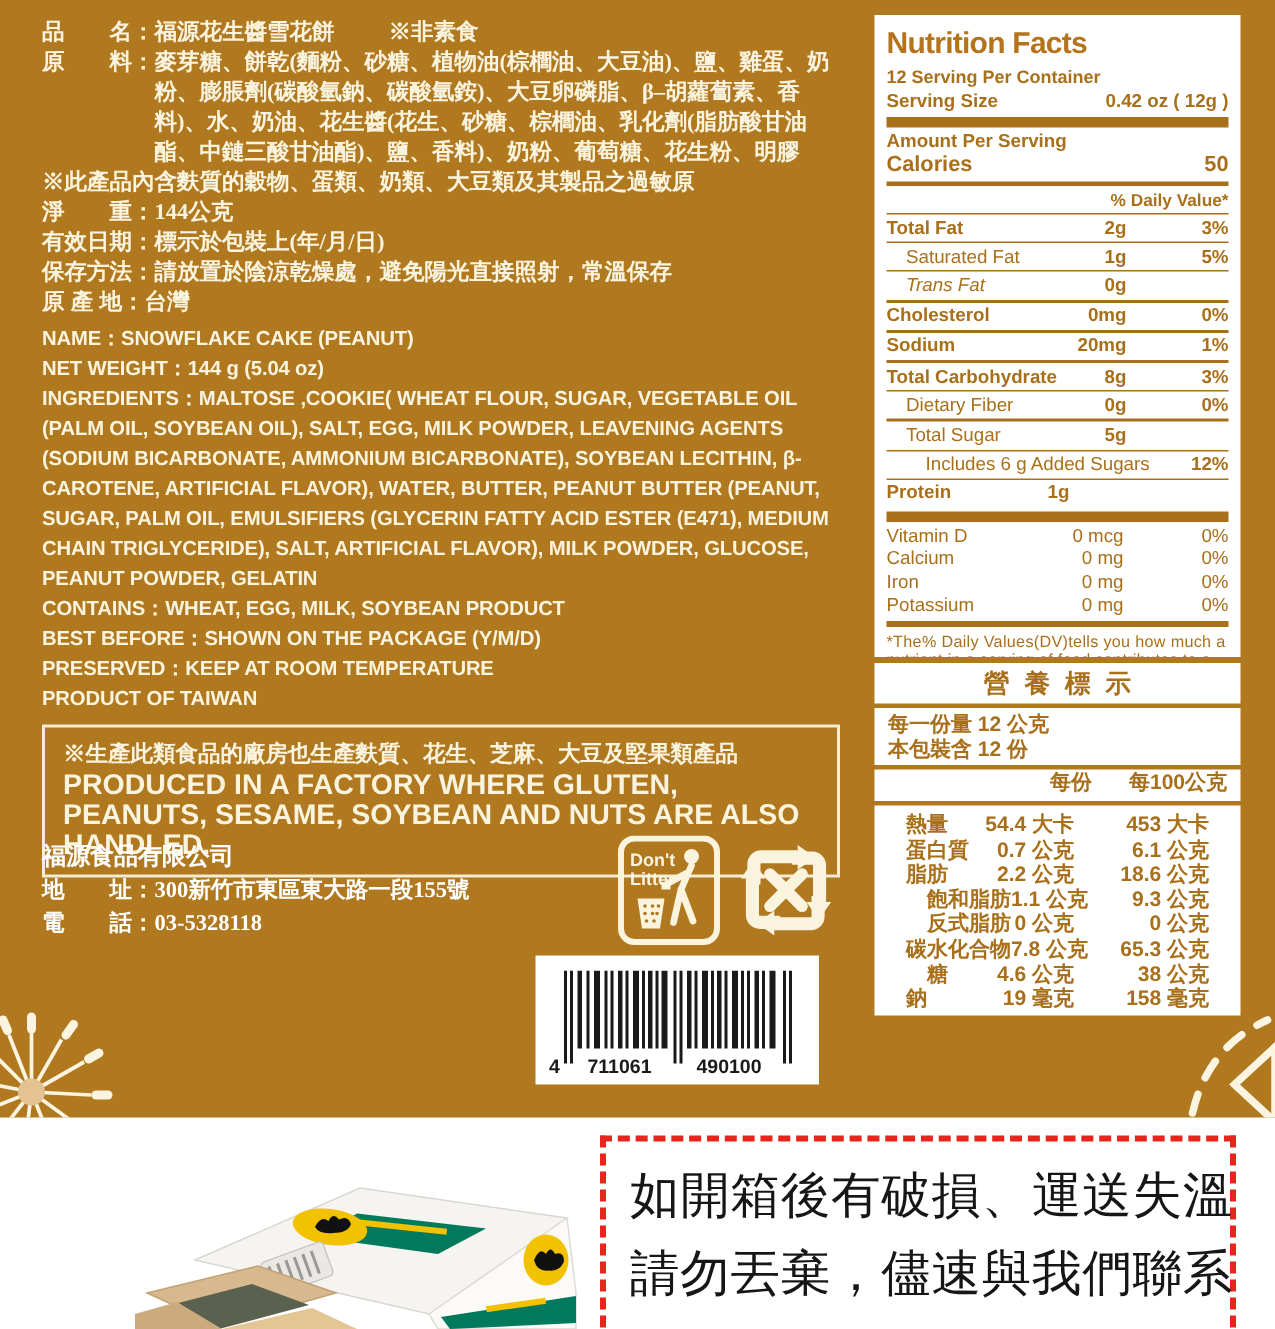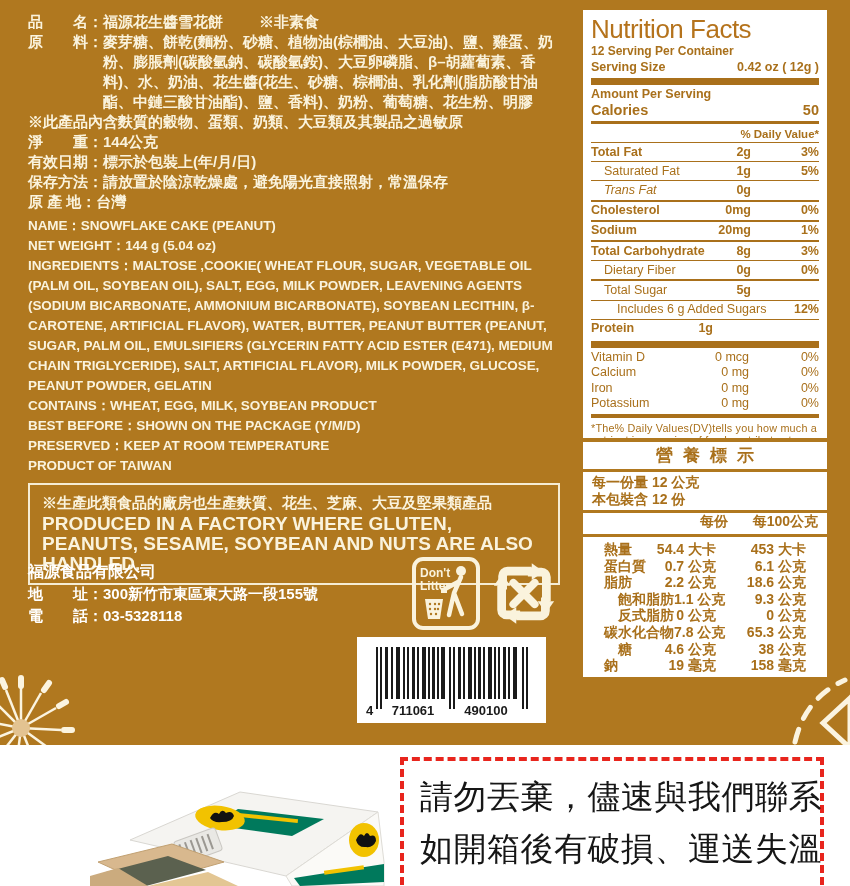--- a/index.html
+++ b/index.html
@@ -5,40 +5,40 @@
   html,body{margin:0;padding:0;}
   .page{position:relative;width:850px;height:886px;overflow:hidden;background:#ffffff;
         font-family:"Liberation Sans",sans-serif;}
   .label-bg{position:absolute;left:0;top:0;width:850px;height:745px;background:#b0781f;overflow:hidden;}
 
   
   .left-col{position:absolute;left:28px;top:12px;width:532px;color:#faf3dd;font-size:15px;
             font-weight:700;line-height:20px;}
   .row{display:flex;}
   .rlabel{white-space:pre;flex:none;}
-  .rvalue{flex:1;}
+  .rvalue{flex:1;font-family:Liberation Serif, serif;}
   .extra{margin-left:36px;}
   .en-block{margin-top:4px;}
   .en-block p{margin:0;font-size:13.5px;line-height:20px;letter-spacing:-0.1px;}
   .factory-box{margin-top:7px;border:2px solid #f5ecd4;padding:7px 12px 9px 12px;}
   .factory-box .cn{font-size:15px;line-height:22px;}
   .factory-box .en{font-size:19px;line-height:20px;}
 
   .company{position:absolute;left:28px;top:561px;color:#ffffff;font-weight:700;font-size:15px;line-height:22px;}
   .company .cname{font-size:16px;}
 
   
   .icon-strip{position:absolute;left:412px;top:557px;display:flex;gap:9px;}
   .barcode-box{position:absolute;left:357px;top:637px;width:189px;height:86px;background:#ffffff;
                display:flex;align-items:flex-start;justify-content:center;padding-top:10px;box-sizing:border-box;}
 
   
   .nf-panel{position:absolute;left:583px;top:10px;width:244px;height:428px;background:#ffffff;
             padding:5px 8px;box-sizing:border-box;color:#a9701b;overflow:hidden;}
-  .nf-title{font-size:26px;font-weight:400;letter-spacing:-0.5px;color:#b5731c;line-height:29px;}
+  .nf-title{font-size:20px;font-weight:700;letter-spacing:-0.5px;color:#b5731c;line-height:29px;}
   .nf-sub{font-size:12px;line-height:15px;font-weight:700;}
   .nf-ss-row{display:flex;justify-content:space-between;font-size:12.5px;font-weight:700;line-height:16px;}
   .nf-bar{height:7px;background:#a9701b;margin:3px 0 2px 0;}
   .nf-bar.mid{height:4px;margin:2px 0;}
   .nf-bar.low{height:3px;margin:2px 0;}
   .nf-aps{font-size:12.5px;font-weight:700;line-height:15px;margin-top:1px;}
   .nf-cal{display:flex;justify-content:space-between;font-weight:700;font-size:14.5px;line-height:17px;}
   .nf-dvhead{text-align:right;font-size:11.5px;font-weight:700;padding:2px 0 2px 0;border-bottom:1px solid #a9701b;}
   .nf-row{display:flex;align-items:baseline;font-size:12.5px;line-height:13px;padding:2.6px 0;
           border-bottom:1px solid #a9701b;}
@@ -460,16 +460,16 @@
       </g>
 
       <polygon points="10,78 84,60 136,78 58,100" fill="#d8b88e" stroke="#c2a172" stroke-width="1"></polygon>
       <polygon points="18,88 80,72 118,86 58,102" fill="#5b614f"></polygon>
       <polygon points="2,92 30,84 60,102 2,102" fill="#cbab7e"></polygon>
       <polygon points="60,102 120,88 150,102" fill="#e3c693"></polygon>
     </svg>
   </div>
 
   <div class="notice-box">
+    <div>如開箱後有破損、運送失溫</div>
     <div>請勿丟棄，儘速與我們聯系</div>
-    <div>如開箱後有破損、運送失溫</div>
   </div>
 </div>
 
 </body></html>

